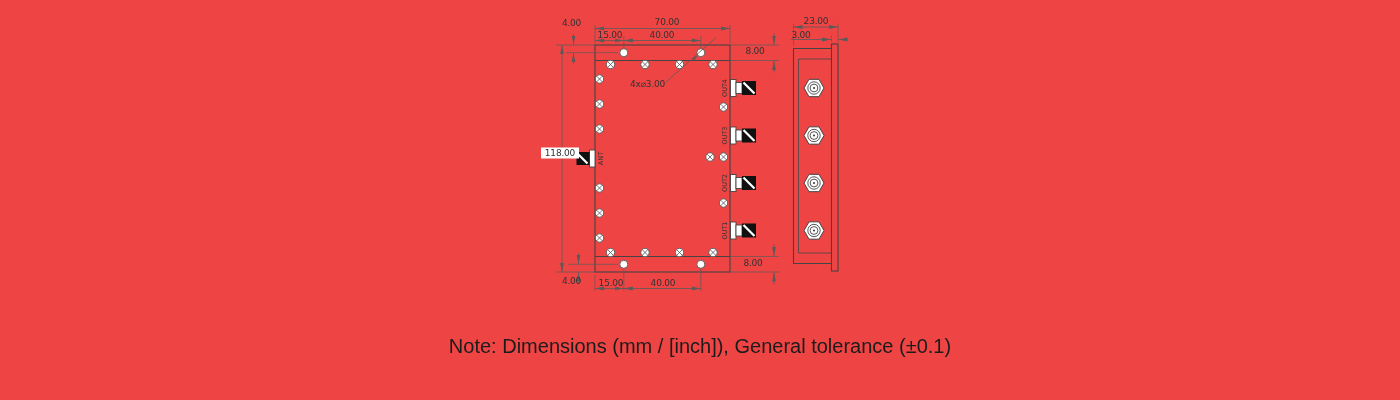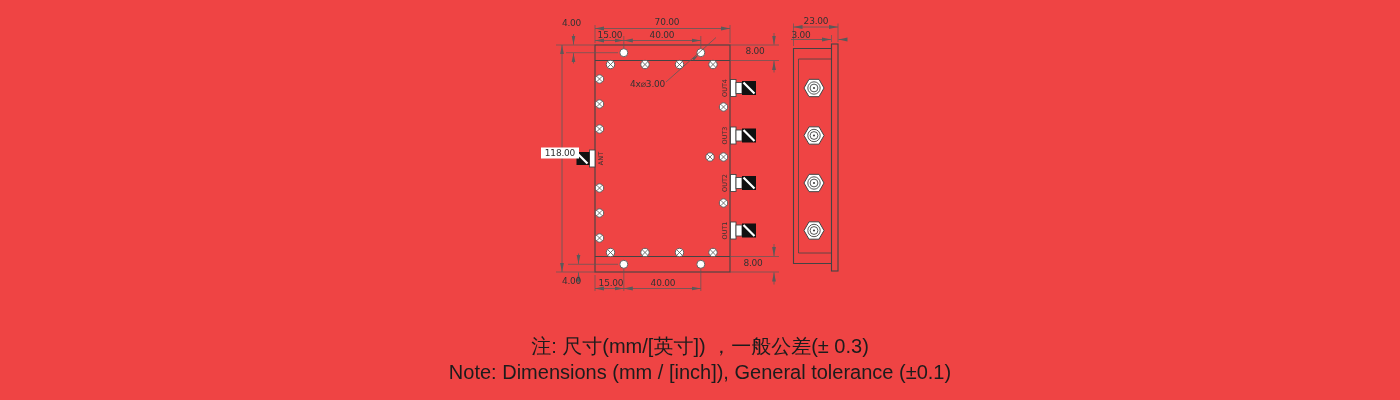--- a/index.html
+++ b/index.html
@@ -190,17 +190,16 @@
 
     <g>
       <text class="dimtxt" x="816" y="24" text-anchor="middle">23.00</text>
       <text class="dimtxt" x="801" y="37.5" text-anchor="middle">3.00</text>
     </g>
   </g>
 </svg>
 
   
   <div class="notes">
-    <div class="note-zh">注: 尺寸(mm/[英寸]) ，一般公差(± 0.3)</div>
     <div class="note-en">Note: Dimensions (mm / [inch]), General tolerance (±0.1)</div>
   </div>
 
 </div>
 
 </body></html>

